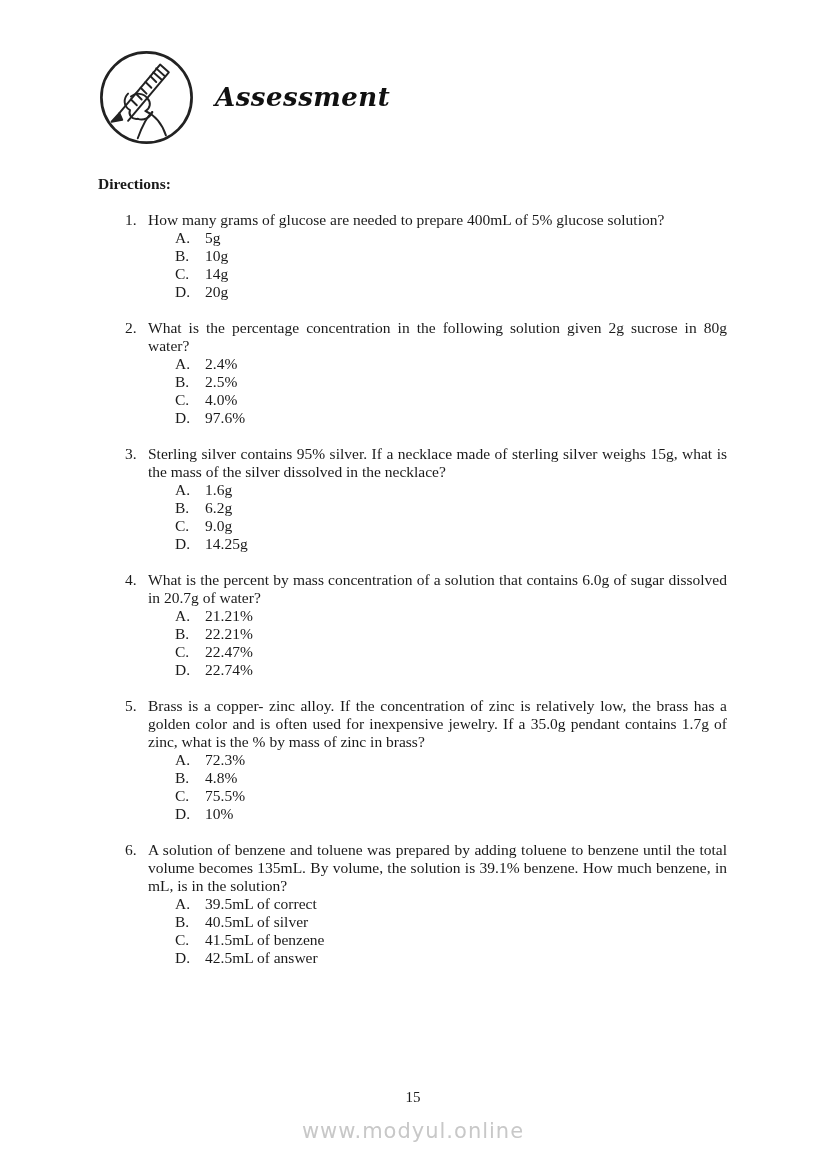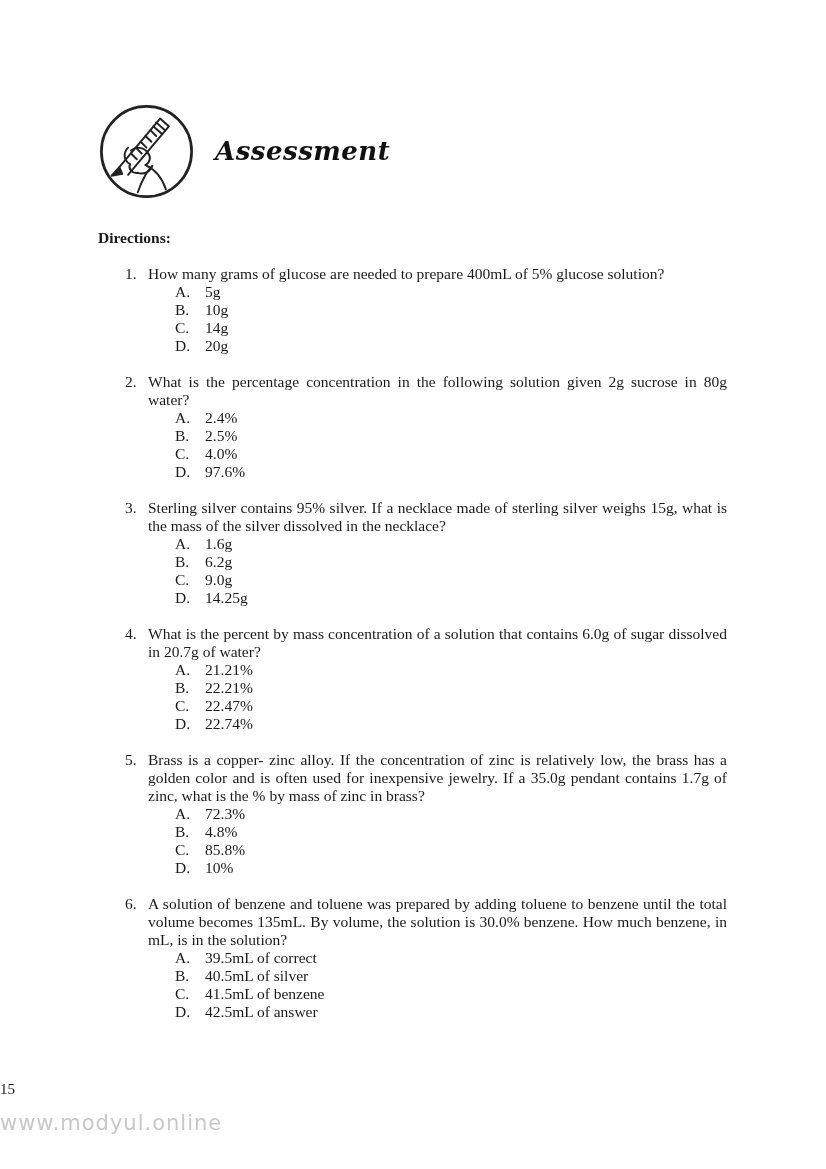--- a/index.html
+++ b/index.html
@@ -6,21 +6,21 @@
   html, body { background: #ffffff; }
   .page {
     position: relative;
     width: 826px;
     height: 1169px;
     margin: 0 auto;
     background: var(--bg, #ffffff);
     color: var(--ink, #1a1a1a);
     font-family: "Liberation Serif", "DejaVu Serif", serif;
     font-size: 15.5px;
-    padding: 102px 99px 0 98px;
+    padding: 48px 99px 0 98px;
     overflow: hidden;
   }
 
   
   .header { display: flex; align-items: center; gap: 20px; height: 98px; }
   .icon-wrap { width: 97px; height: 97px; flex: none; }
   .icon-wrap svg { display: block; width: 100%; height: 100%; }
   .title {
     font-family: "DejaVu Serif", serif;
     font-size: 26px;
@@ -40,21 +40,21 @@
   .question { margin-bottom: 18px; }
   .q-row { display: flex; line-height: 18px; }
   .q-num { flex: none; width: 23px; margin-left: 27px; }
   .q-text { flex: 1; text-align: justify; }
   .options { list-style: none; margin-left: 77px; line-height: 18px; }
   .option { display: flex; }
   .opt-letter { flex: none; width: 30px; }
   .opt-text { flex: 1; }
 
   
-  .footer { position: absolute; left: 0; right: 0; bottom: 34px; text-align: left; }
+  .footer { position: absolute; left: 0; right: 0; bottom: 26px; text-align: center; }
   .page-number { font-size: 15px; color: #1a1a1a; }
   .watermark {
     margin-top: 13px;
     font-family: "DejaVu Sans", sans-serif;
     font-size: 21px;
     letter-spacing: 1px;
     color: var(--watermark, #c8c8c8);
   }
 </style>
 </head>
@@ -221,34 +221,34 @@
     <span class="opt-text">72.3%</span>
   </li>
 
   <li class="option">
     <span class="opt-letter">B.</span>
     <span class="opt-text">4.8%</span>
   </li>
 
   <li class="option">
     <span class="opt-letter">C.</span>
-    <span class="opt-text">85.8%</span>
+    <span class="opt-text">75.5%</span>
   </li>
 
   <li class="option">
     <span class="opt-letter">D.</span>
     <span class="opt-text">10%</span>
   </li>
 </ul>
   </li>
 
   <li class="question">
     <div class="q-row">
       <span class="q-num">6.</span>
-      <p class="q-text">A solution of benzene and toluene was prepared by adding toluene to benzene until the total volume becomes 135mL. By volume, the solution is 30.0% benzene. How much benzene, in mL, is in the solution?</p>
+      <p class="q-text">A solution of benzene and toluene was prepared by adding toluene to benzene until the total volume becomes 135mL. By volume, the solution is 39.1% benzene. How much benzene, in mL, is in the solution?</p>
     </div>
     <ul class="options">
   <li class="option">
     <span class="opt-letter">A.</span>
     <span class="opt-text">39.5mL of correct</span>
   </li>
 
   <li class="option">
     <span class="opt-letter">B.</span>
     <span class="opt-text">40.5mL of silver</span>

